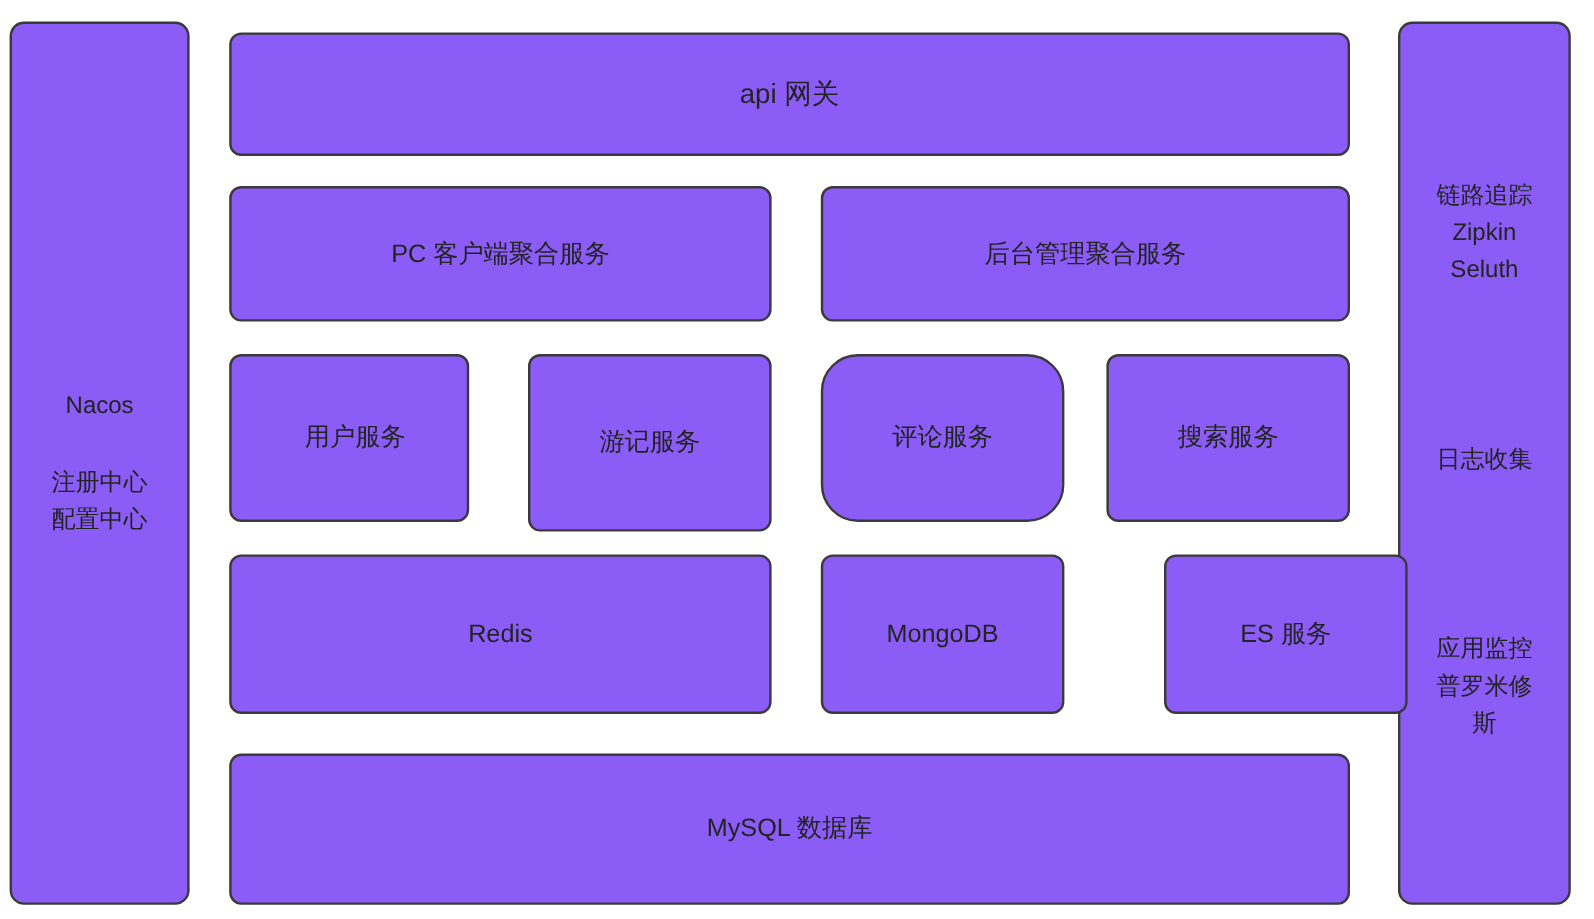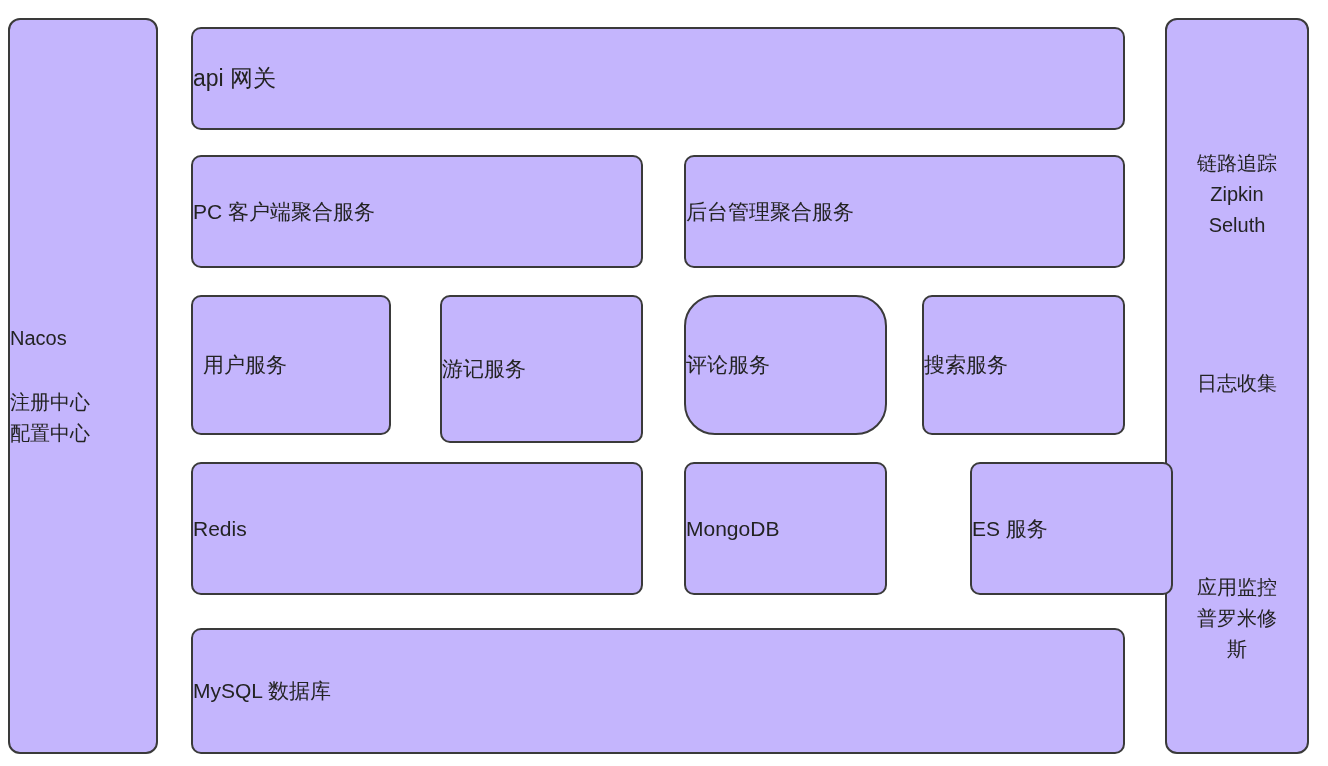--- a/index.html
+++ b/index.html
@@ -17,24 +17,24 @@
   .canvas {
     position: relative;
     width: 1328px;
     height: 766px;
   }
   .box {
     position: absolute;
     box-sizing: border-box;
     border: 2px solid #3a3a3a;
     border-radius: 10px;
-    background: #c4b5fd;
+    background: #8b5cf6;
     display: flex;
     flex-direction: column;
-    align-items: flex-start;
+    align-items: center;
     justify-content: center;
     text-align: center;
     font-size: 21px;
     line-height: 1.5;
     color: #232323;
   }
   
   #nacos {
     left: 8px;
     top: 18px;
@@ -63,21 +63,21 @@
   .right-group {
     position: absolute;
     width: 100%;
     text-align: center;
     font-size: 20px;
     line-height: 1.55;
     color: #232323;
   }
   #rg1 { top: 128px; }
   #rg2 { top: 348px; }
-  #rg3 { top: 552px; font-family: Liberation Serif, serif; }
+  #rg3 { top: 506px; font-family: Liberation Serif, serif; }
 
   
   #gateway {
     left: 191px;
     top: 27px;
     width: 934px;
     height: 103px;
     font-size: 23px;
   }
   #pc-agg {

